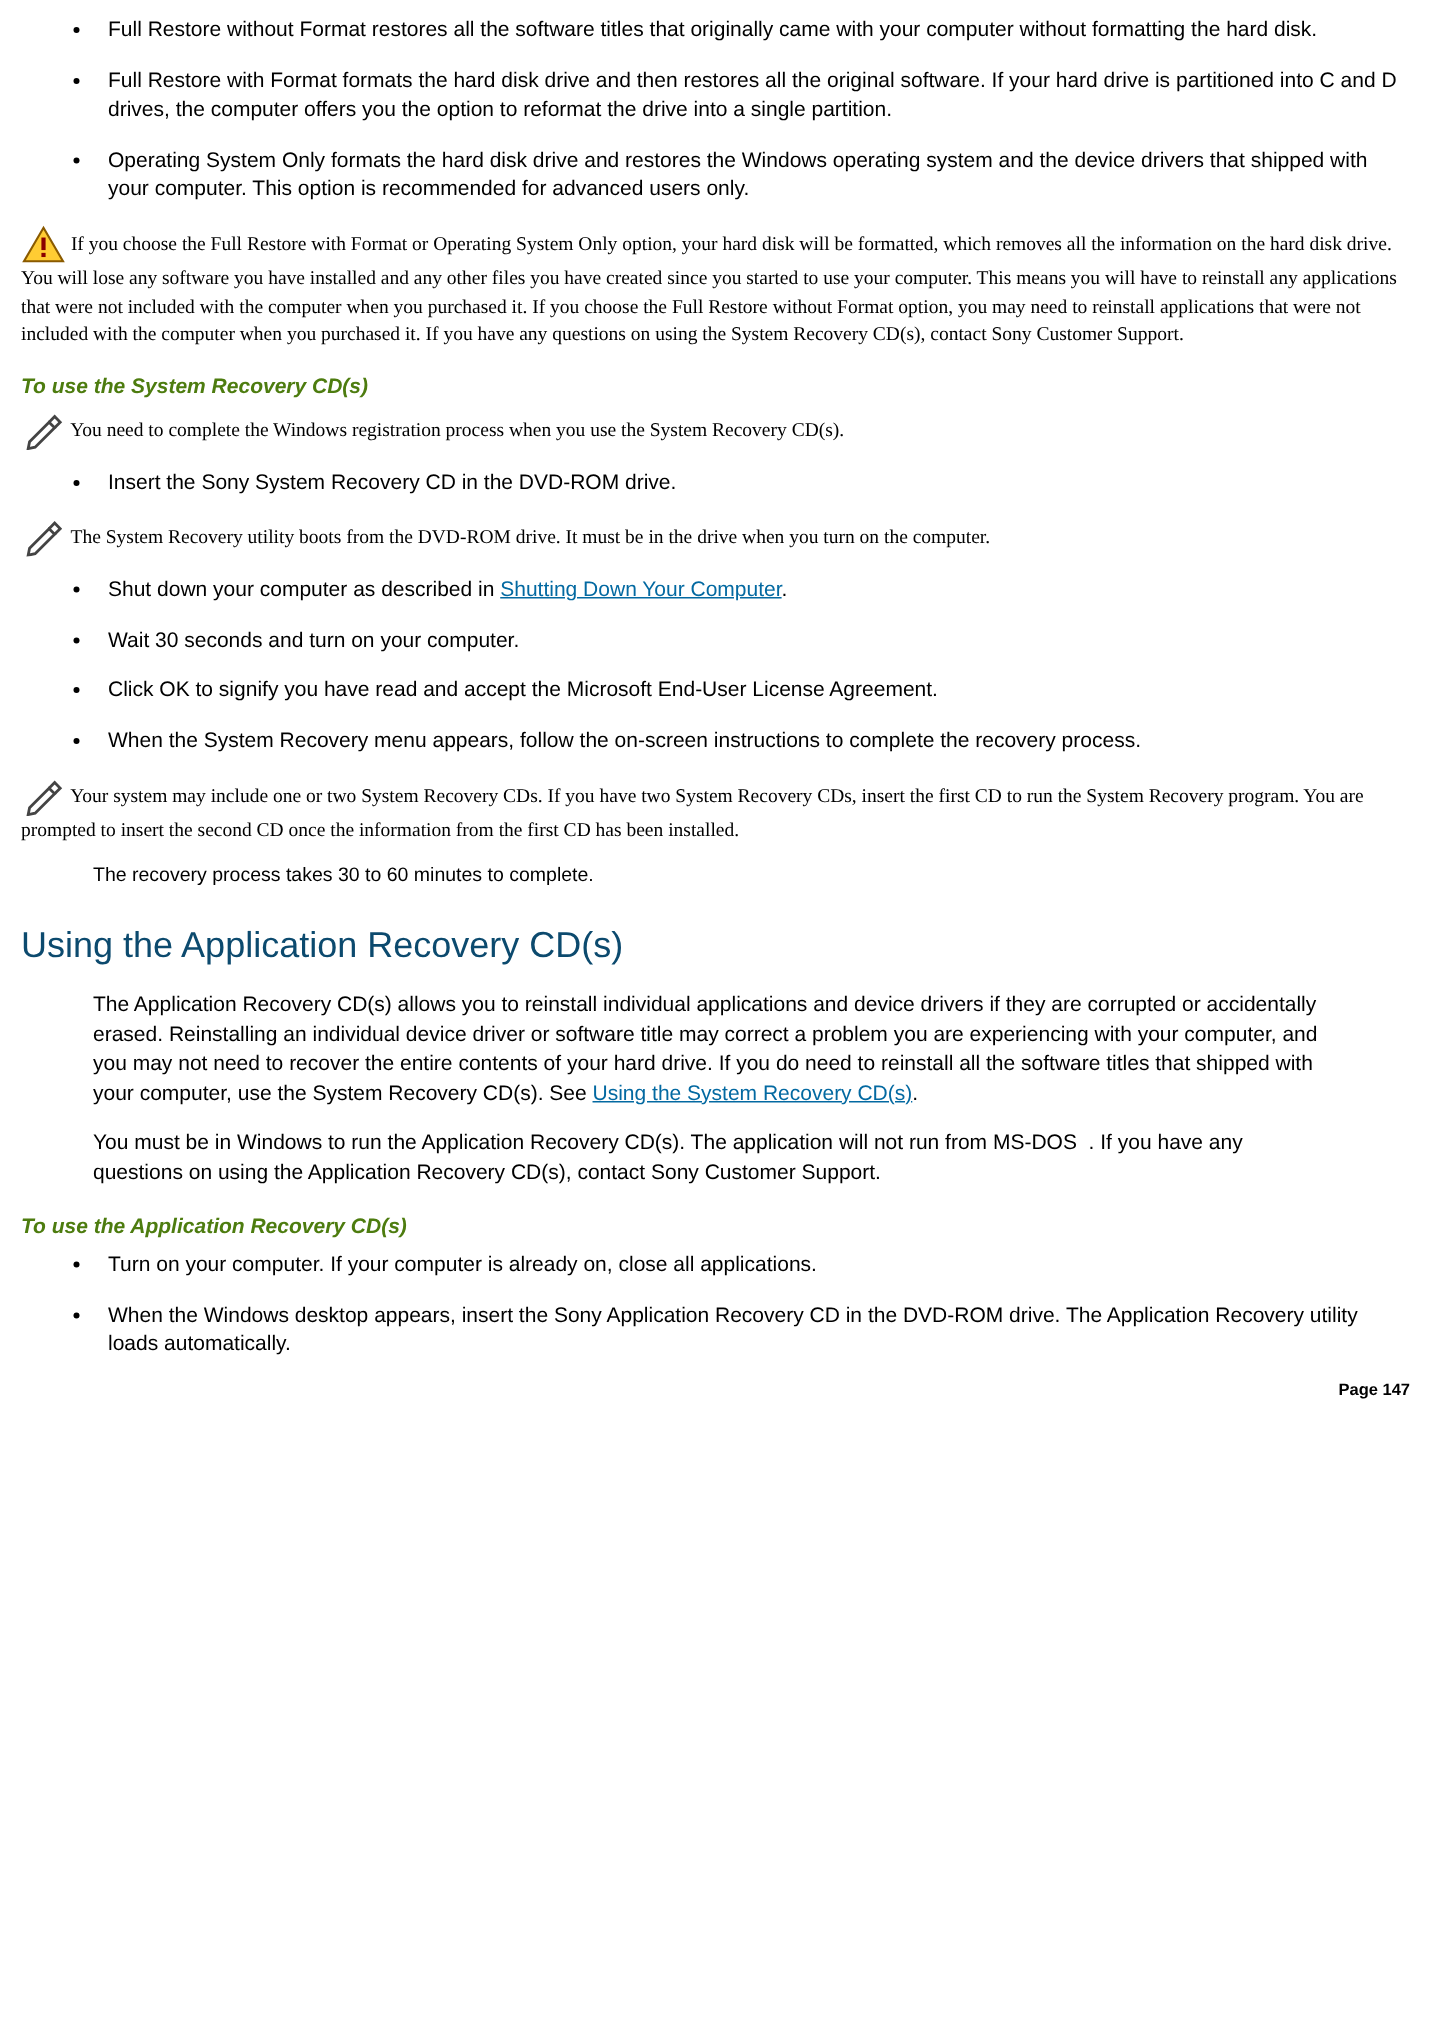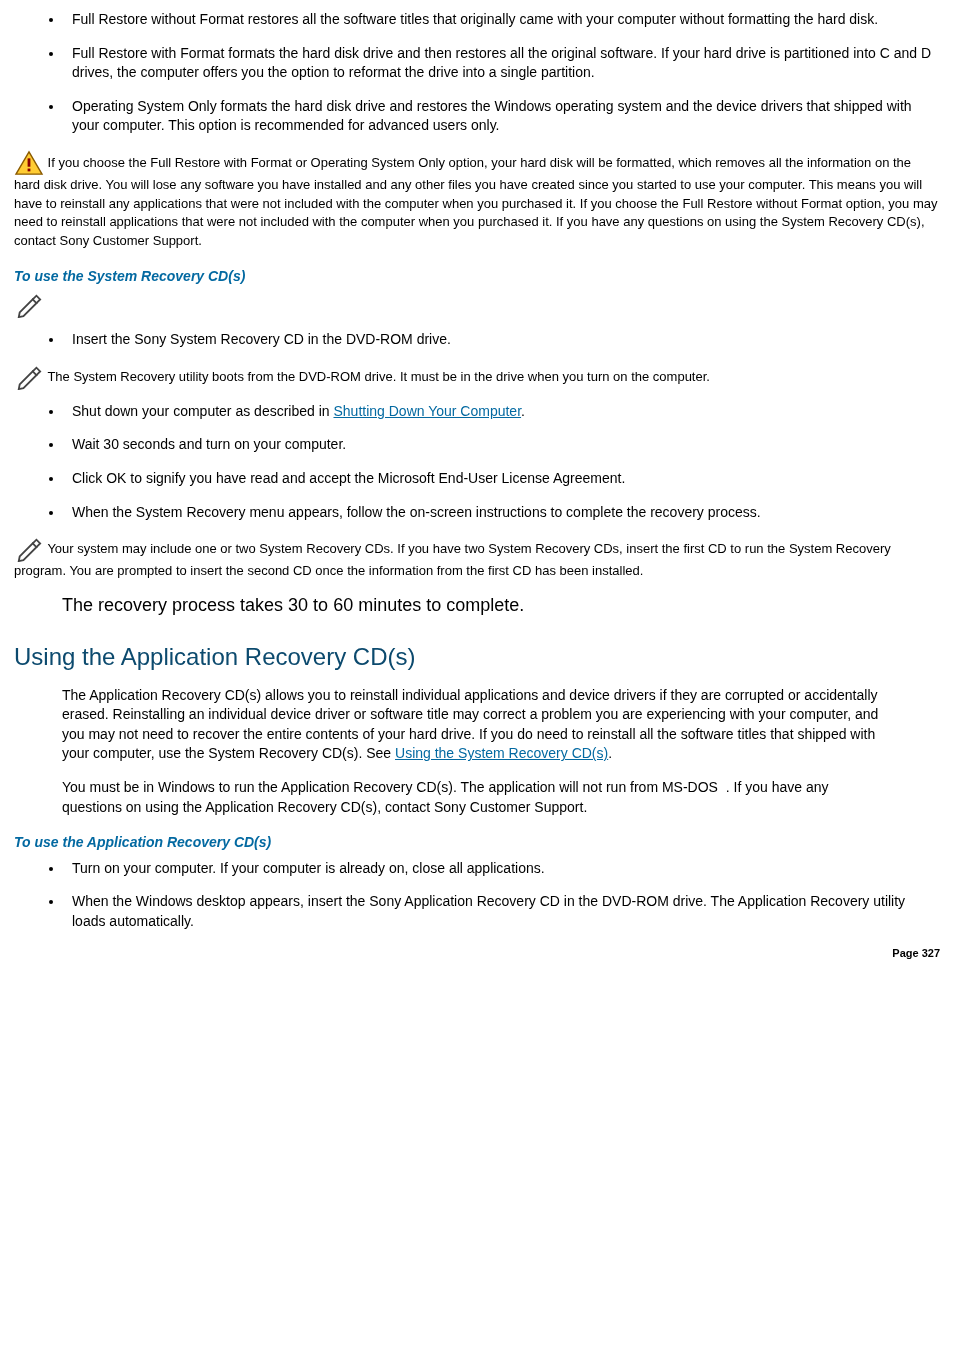--- a/index.html
+++ b/index.html
@@ -26,31 +26,32 @@
     vertical-align: middle;
     width: 30px;
     height: 26px;
   }
   .note-block {
     font-size: 13px;
     margin: 6px 0 12px 0;
   }
   .note-block .note-text {
     vertical-align: middle;
+    font-family: Liberation Serif, serif;
   }
   .subheading {
-    color: #0369a1;
+    color: #4d7c0f;
     font-style: italic;
     font-weight: bold;
     font-size: 14px;
     margin: 16px 0 6px 0;
   }
   .indent-note {
     margin-left: 48px;
-    font-size: 18px;
+    font-size: 13px;
     margin-bottom: 14px;
     margin-top: 10px;
   }
   h2.section {
     color: #0c4a6e;
     font-weight: normal;
     font-size: 24px;
     margin: 22px 0 12px 0;
   }
   .body-para {
@@ -88,21 +89,21 @@
 </div>
 
 <div class="subheading">To use the System Recovery CD(s)</div>
 
 <div class="note-block">
   <span class="note-icon">
     <svg viewBox="0 0 32 28" width="30" height="26">
         <path d="M6 22 L20 8 L24 12 L10 26 L5 27 Z" fill="none" stroke="#444" stroke-width="2"></path>
         <path d="M20 8 L24 4 L28 8 L24 12" fill="none" stroke="#444" stroke-width="2"></path>
       </svg>
-  </span>
+  </span><span class="note-text"> You need to complete the Windows registration process when you use the System Recovery CD(s).</span>
 </div>
 
 <ul class="steps">
   <li>Insert the Sony System Recovery CD in the DVD-ROM drive.</li>
 </ul>
 
 <div class="note-block">
   <span class="note-icon">
     <svg viewBox="0 0 32 28" width="30" height="26">
         <path d="M6 22 L20 8 L24 12 L10 26 L5 27 Z" fill="none" stroke="#444" stroke-width="2"></path>
@@ -137,13 +138,13 @@
 
 <div class="body-para">You must be in Windows to run the Application Recovery CD(s). The application will not run from MS-DOS&nbsp; . If you have any questions on using the Application Recovery CD(s), contact Sony Customer Support.</div>
 
 <div class="subheading">To use the Application Recovery CD(s)</div>
 
 <ul class="steps">
   <li>Turn on your computer. If your computer is already on, close all applications.</li>
   <li>When the Windows desktop appears, insert the Sony Application Recovery CD in the DVD-ROM drive. The Application Recovery utility loads automatically.</li>
 </ul>
 
-<div class="page-num">Page 327</div>
+<div class="page-num">Page 147</div>
 
 </body></html>

